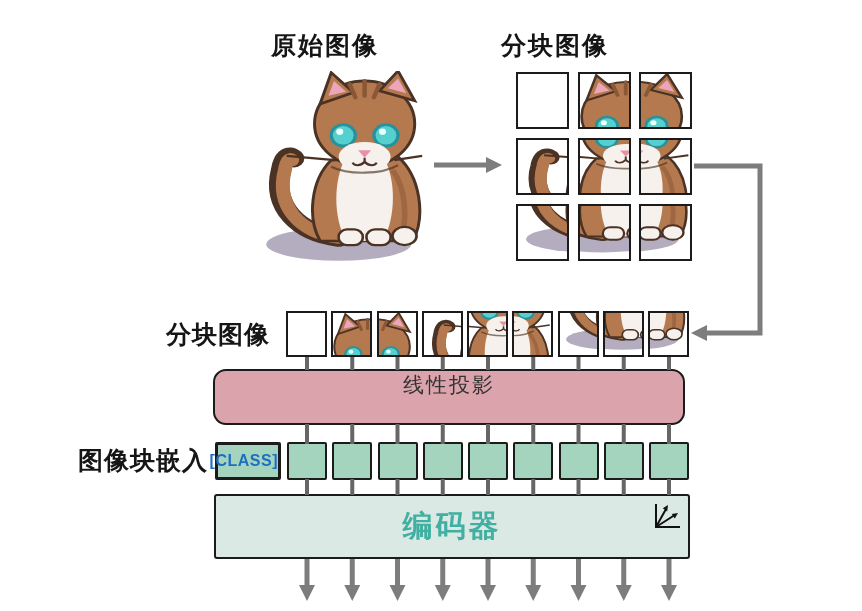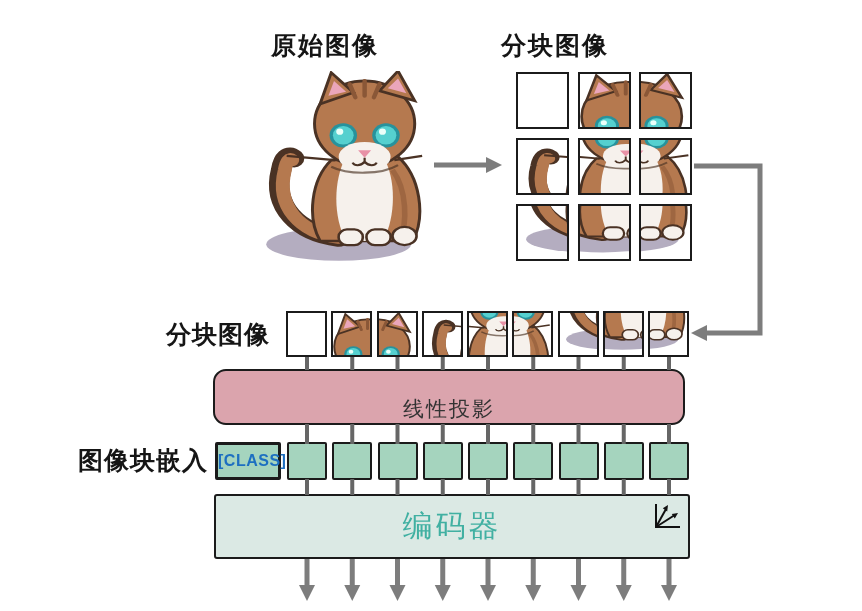--- a/index.html
+++ b/index.html
@@ -24,36 +24,36 @@
     position:absolute;left:516px;top:72px;
     display:grid;grid-template-columns:repeat(3,53px);grid-template-rows:repeat(3,57px);
     column-gap:8.5px;row-gap:9px;
   }
   .grid-cell{width:53px;height:57px;background:#ffffff;border:2.5px solid #1b1b1b;display:block;}
   .flatten-row{position:absolute;left:286px;top:311px;display:flex;gap:4.25px;}
   .flat-patch{width:41px;height:46px;background:#ffffff;border:2.5px solid #1b1b1b;display:block;flex:none;}
   .linear-proj{
     position:absolute;left:213px;top:369px;width:472px;height:56px;
     border:2.5px solid #1b1b1b;border-radius:13px;
-    display:flex;align-items:flex-end;justify-content:center;
+    display:flex;align-items:flex-start;justify-content:center;
     font-size:21px;color:#333333;letter-spacing:2px;
   }
   .class-token{
     position:absolute;left:215px;top:442px;width:66px;height:38px;
     border:3px solid #1b1b1b;border-radius:2px;
-    display:flex;align-items:center;justify-content:flex-start;
+    display:flex;align-items:center;justify-content:flex-end;
     font-size:16px;font-weight:600;letter-spacing:0.5px;
   }
   .embed-row{position:absolute;left:287px;top:442px;display:flex;gap:5.25px;}
   .token{width:40px;height:38px;border:2.5px solid #1b1b1b;border-radius:2px;flex:none;}
   .encoder{
     position:absolute;left:214px;top:494px;width:476px;height:65px;
     border:2.5px solid #1b1b1b;border-radius:3px;
     display:flex;align-items:center;justify-content:center;
-    font-size:30px;font-weight:400;letter-spacing:3px;
+    font-size:30px;font-weight:700;letter-spacing:3px;
   }
   .fan-icon{position:absolute;right:6px;top:5px;width:32px;height:30px;}
   .overlay{position:absolute;left:0;top:0;width:862px;height:611px;pointer-events:none;}
   .defs-holder{position:absolute;width:0;height:0;}
 </style>
 </head>
 <body>
 
 <div class="canvas">
 

